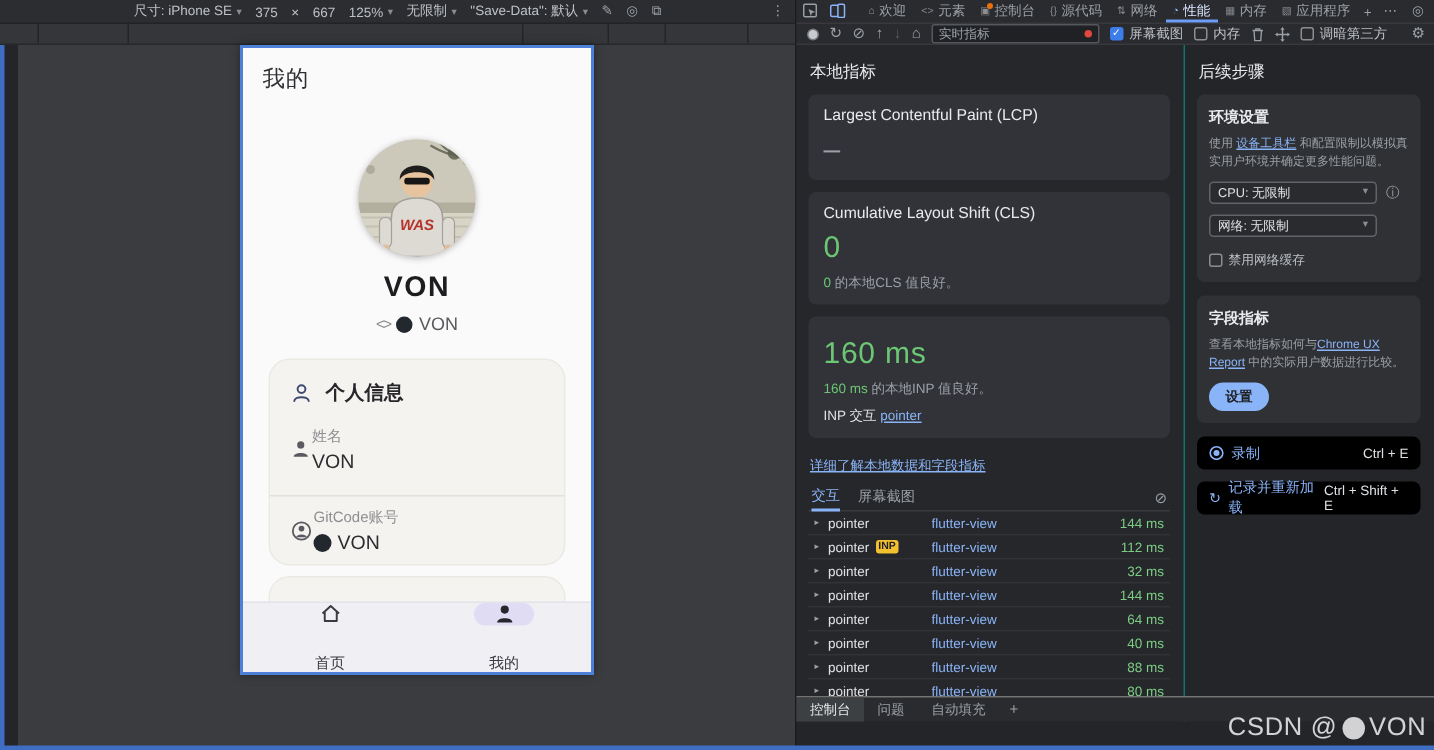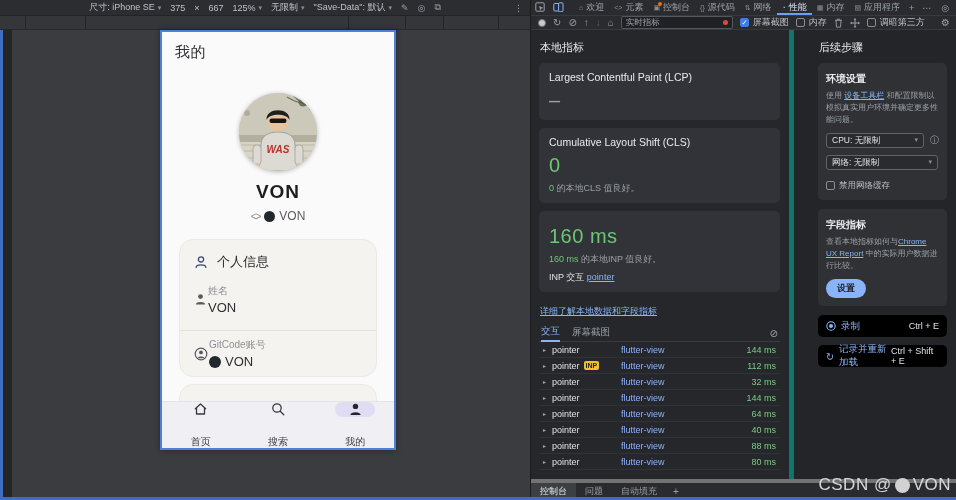--- a/index.html
+++ b/index.html
@@ -28,21 +28,21 @@
   .avatar{position:absolute;left:50%;top:61px;transform:translateX(-50%);width:78px;height:78px;border-radius:50%;
     overflow:hidden;box-shadow:0 1px 5px rgba(0,0,0,.28);background:#cdc9ba}
   .profile-name{position:absolute;left:0;right:0;top:149px;text-align:center;font-size:19px;font-weight:bold;color:#1d1d20;letter-spacing:1px}
   .handle-row{position:absolute;left:0;right:0;top:177px;display:flex;justify-content:center;align-items:center;gap:4px;
     font-size:12px;color:#5a5a5e}
   .code-icon{font-size:10px;color:#8a8a8e;letter-spacing:-1px}
   .gc-dot{width:11px;height:11px;border-radius:50%;background:#23282e;display:inline-block}
   .info-card{position:absolute;left:17px;right:17px;top:207px;height:136px;background:#f4f3ef;
     border:1px solid #ebe9e3;border-radius:14px}
   .ic-header{position:absolute;left:14px;top:13px;display:flex;align-items:center;gap:9px;
-    font-size:13px;font-weight:normal;color:#26262b}
+    font-size:13px;font-weight:bold;color:#26262b}
   .ic-field{position:absolute;left:14px;right:10px;display:flex;align-items:center;gap:1px}
   .ic-f1{top:44px}.ic-f2{top:98px}
   .ic-label{font-size:10px;color:#8f8f93;margin-bottom:2px}
   .ic-value{font-size:13px;color:#2e2e32;display:flex;align-items:center;gap:4px}
   .ic-divider{position:absolute;left:0;right:0;top:90px;height:1px;background:#e3e1da}
   .card2-peek{position:absolute;left:17px;right:17px;top:352px;height:28px;background:#f4f3ef;
     border:1px solid #ebe9e3;border-radius:14px}
   .bottom-nav{position:absolute;left:0;right:0;bottom:0;height:46px;background:#f0eff4;
     border-top:1px solid #e4e3e9;display:flex;z-index:5}
   .nav-item{flex:1;display:flex;flex-direction:column;align-items:center;justify-content:center;gap:18px;
@@ -94,40 +94,40 @@
   .clear-log{margin-left:auto;color:#9aa0a6;font-size:10px;padding-bottom:2px}
   .irow{position:relative;display:flex;align-items:center;height:15px;border-bottom:1px solid #323337;
     font-size:9px;padding:0 4px}
   .tri{color:#9aa0a6;font-size:6px;width:9px}
   .iname{color:#dfe1e5;margin-right:4px}
   .inode{position:absolute;left:82px;color:#8ab4f8}
   .ival{margin-left:auto;color:#7ccc84}
   .inp-badge{background:#f3c12f;color:#1f2023;font-size:7px;font-weight:bold;padding:0 2px;height:9px;line-height:9px;border-radius:2px}
 
   
-  .next-sidebar{position:absolute;left:258px;right:0;top:30px;bottom:19px;background:#242528;border-left:5px solid #0f766e;
-    padding:8px 10px 0 24px;box-sizing:border-box}
+  .next-sidebar{position:absolute;left:258px;right:0;top:30px;bottom:19px;background:#242528;border-left:1px solid #0f766e;
+    padding:8px 10px 0 8px;box-sizing:border-box}
   .ns-heading{font-size:11px;color:#e8eaed;margin:2px 0 8px 1px}
   .scard{background:#303135;border-radius:5px;padding:8px;margin-bottom:9px;font-size:8px;color:#9aa0a6;line-height:1.5}
   .scard-title{font-size:10px;color:#e8eaed;font-weight:bold;margin-bottom:4px}
   .pill-btn{display:inline-block;background:#8ab4f8;color:#1f2023;font-size:9px;font-weight:bold;
     padding:3px 11px;border-radius:10px;margin-top:7px}
   .sel-row{display:flex;align-items:center;gap:6px;margin-top:7px}
   .sel{width:112px;height:15px;box-sizing:border-box;border:1px solid #606368;border-radius:3px;background:#2a2b2f;
     color:#dfe1e5;font-size:8.5px;display:flex;align-items:center;padding:0 5px}
   .sel .caret{margin-left:auto}
   .info-ic{color:#9aa0a6;font-size:9px}
   .cb-row{display:flex;align-items:center;margin-top:9px;color:#bdc1c6;font-size:8.5px}
   .action-row{background:#000000;border-radius:5px;height:22px;display:flex;align-items:center;
     padding:0 8px;margin-bottom:8px;font-size:9.5px}
   .ar-label{color:#8ab4f8;display:flex;align-items:center;gap:5px}
   .ar-key{margin-left:auto;color:#dfe1e5;font-size:9px}
 
   
-  .drawer-bar{position:absolute;left:0;right:0;bottom:1px;height:16px;background:#2a2b2f;border-top:4px solid #737373;
+  .drawer-bar{position:absolute;left:0;right:0;bottom:19px;height:16px;background:#2a2b2f;border-top:1px solid #737373;
     display:flex;align-items:center;font-size:9px;color:#9aa0a6}
   .drtab{padding:0 9px;height:16px;display:inline-flex;align-items:center}
   .drtab.active{background:#3c4043;color:#e8eaed}
   .dr-plus{padding:0 7px;font-size:10px}
 
   .watermark{position:absolute;right:5px;bottom:5px;z-index:70;display:flex;align-items:center;gap:2px;
     font-size:17px;color:rgba(226,226,230,.92);letter-spacing:.5px}
   .wm-dot{width:15px;height:15px;border-radius:50%;background:#d2d2d5;display:inline-block;margin:0 1px}
 </style>
 </head>
@@ -246,29 +246,20 @@
       <div class="card2-peek"></div>
 
       <div class="bottom-nav">
         <div class="nav-item">
           <span class="nav-pill">
             <svg width="17" height="16" viewBox="0 0 16 16">
               <path d="M2.5 8 L8 3 L13.5 8 M4 7 V13 H12 V7" fill="none" stroke="#3a3a40" stroke-width="1.3" stroke-linejoin="round"></path>
             </svg>
           </span>
           <span>首页</span>
-        </div>
-        <div class="nav-item">
-          <span class="nav-pill">
-            <svg width="16" height="16" viewBox="0 0 16 16">
-              <circle cx="7" cy="7" r="4.2" fill="none" stroke="#3a3a40" stroke-width="1.3"></circle>
-              <path d="M10.2 10.2 L13.8 13.8" stroke="#3a3a40" stroke-width="1.3" stroke-linecap="round"></path>
-            </svg>
-          </span>
-          <span>搜索</span>
         </div>
         <div class="nav-item">
           <span class="nav-pill on">
             <svg width="15" height="15" viewBox="0 0 15 15">
               <circle cx="7.5" cy="4.4" r="2.7" fill="#26262c"></circle>
               <path d="M2.4 13 C2.4 9.2 12.6 9.2 12.6 13 Z" fill="#26262c"></path>
             </svg>
           </span>
           <span>我的</span>
         </div>

